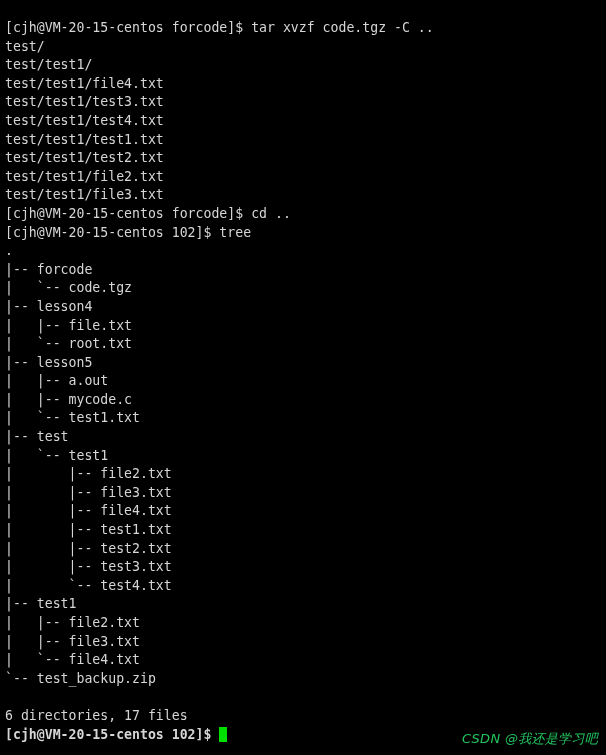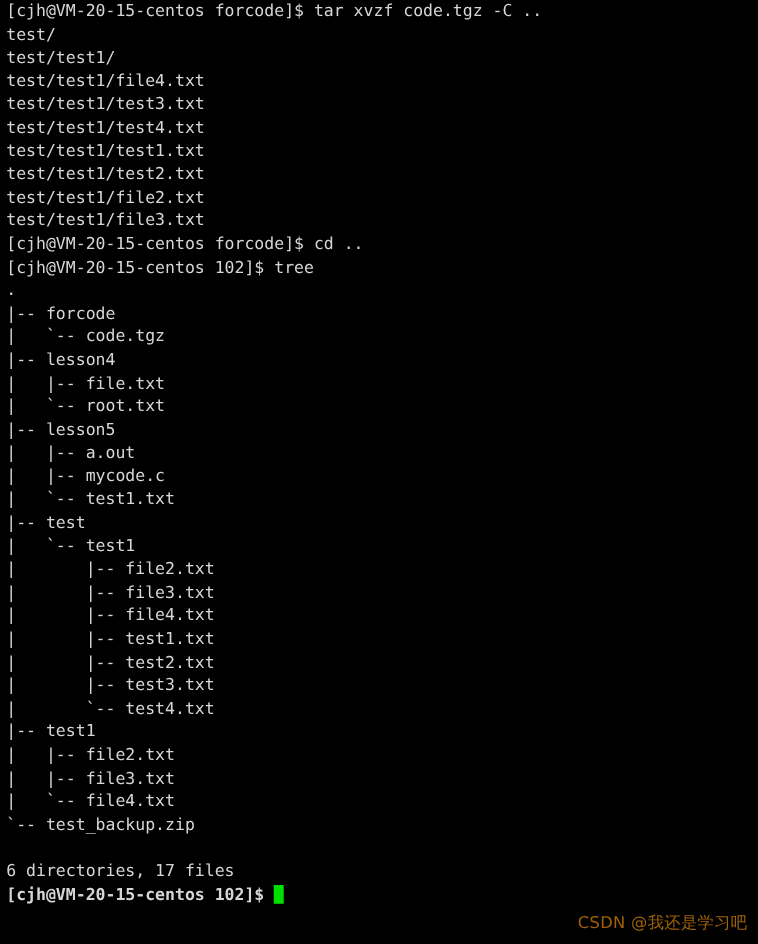--- a/index.html
+++ b/index.html
@@ -14,21 +14,21 @@
     background: #000000;
     overflow: hidden;
     font-family: "DejaVu Sans Mono", "Liberation Mono", monospace;
     font-size: 13.2px;
     line-height: 18.6px;
     color: #d6d6d6;
   }
   #screen {
     position: absolute;
     left: 5px;
-    top: 1px;
+    top: 19px;
     right: 0;
     white-space: pre;
   }
   .line {
     height: 18.6px;
     white-space: pre;
     color: #d6d6d6;
   }
   .line.blank {
     height: 18.6px;
@@ -41,25 +41,26 @@
     display: inline-block;
     width: 8px;
     height: 15px;
     background: #00e000;
     vertical-align: -3px;
   }
   #watermark {
     position: absolute;
     right: 8px;
     bottom: 6px;
-    color: #a16207;
+    color: #22c55e;
     font-family: "DejaVu Sans", "Liberation Sans", sans-serif;
     font-size: 13px;
     letter-spacing: 0.3px;
     white-space: pre;
+    font-style: italic;
   }
 </style>
 </head>
 <body>
 
 <div id="terminal">
   <div id="screen"><div class="line">[cjh@VM-20-15-centos forcode]$ tar xvzf code.tgz -C ..</div><div class="line">test/</div><div class="line">test/test1/</div><div class="line">test/test1/file4.txt</div><div class="line">test/test1/test3.txt</div><div class="line">test/test1/test4.txt</div><div class="line">test/test1/test1.txt</div><div class="line">test/test1/test2.txt</div><div class="line">test/test1/file2.txt</div><div class="line">test/test1/file3.txt</div><div class="line">[cjh@VM-20-15-centos forcode]$ cd ..</div><div class="line">[cjh@VM-20-15-centos 102]$ tree</div><div class="line">.</div><div class="line">|-- forcode</div><div class="line">|   `-- code.tgz</div><div class="line">|-- lesson4</div><div class="line">|   |-- file.txt</div><div class="line">|   `-- root.txt</div><div class="line">|-- lesson5</div><div class="line">|   |-- a.out</div><div class="line">|   |-- mycode.c</div><div class="line">|   `-- test1.txt</div><div class="line">|-- test</div><div class="line">|   `-- test1</div><div class="line">|       |-- file2.txt</div><div class="line">|       |-- file3.txt</div><div class="line">|       |-- file4.txt</div><div class="line">|       |-- test1.txt</div><div class="line">|       |-- test2.txt</div><div class="line">|       |-- test3.txt</div><div class="line">|       `-- test4.txt</div><div class="line">|-- test1</div><div class="line">|   |-- file2.txt</div><div class="line">|   |-- file3.txt</div><div class="line">|   `-- file4.txt</div><div class="line">`-- test_backup.zip</div><div class="line blank"></div><div class="line">6 directories, 17 files</div><div class="line prompt-line"><span>[cjh@VM-20-15-centos 102]$ </span><span class="cursor"></span></div></div>
   <div id="watermark">CSDN @我还是学习吧</div>
 </div>
 

